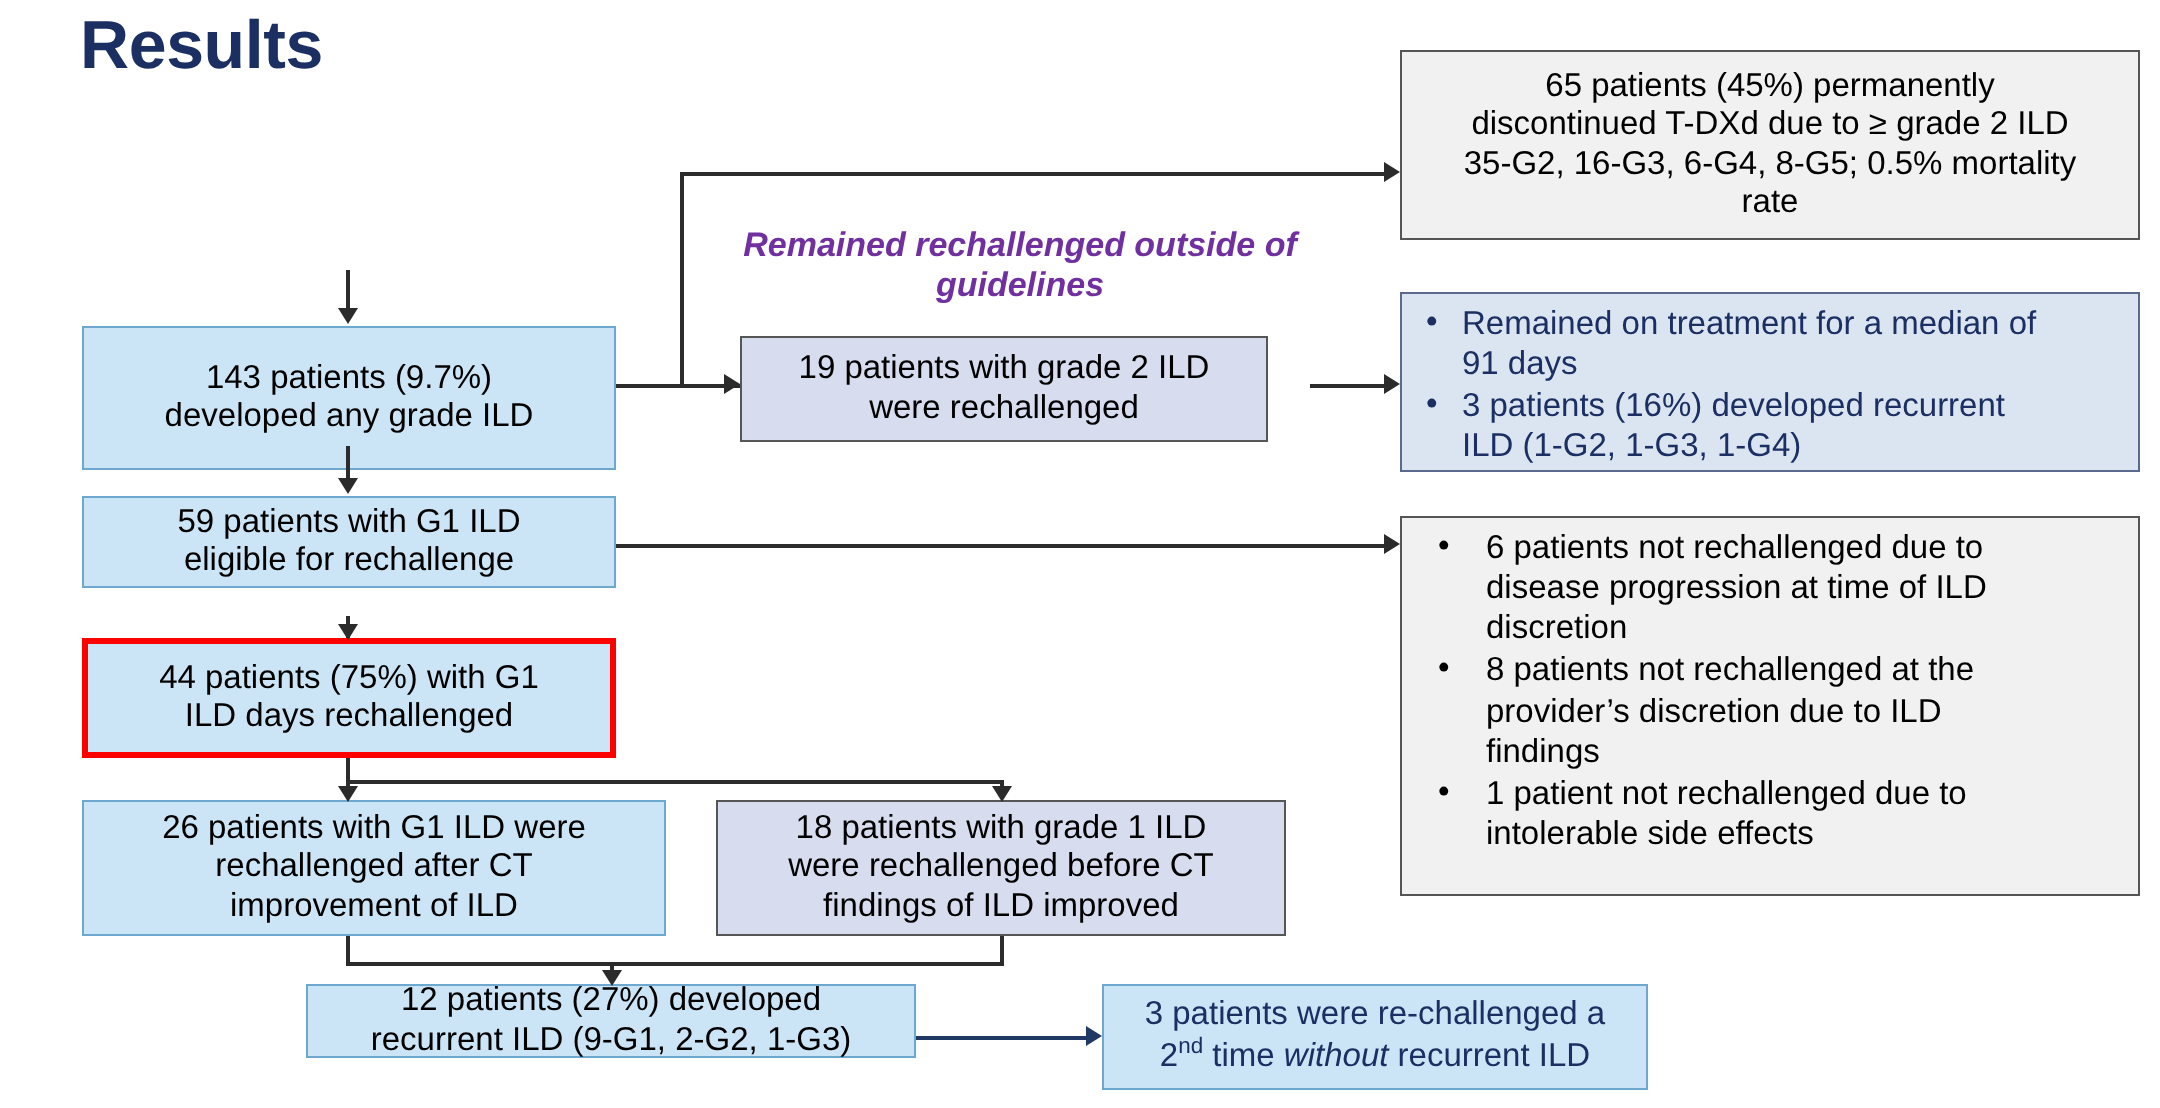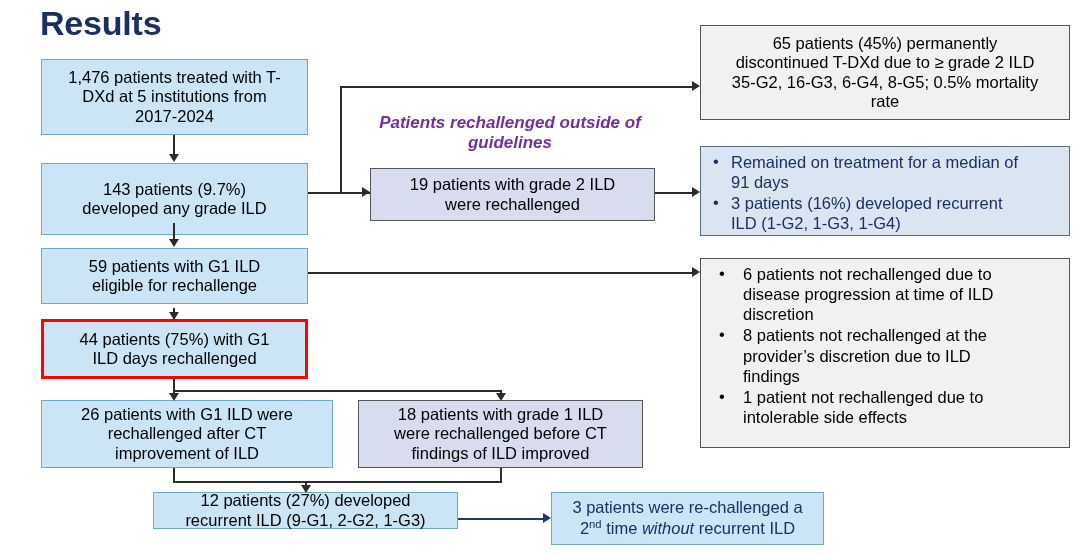--- a/index.html
+++ b/index.html
@@ -113,36 +113,29 @@
   sup{font-size:0.68em;vertical-align:super;}
   .ital{font-style:italic;}
 </style>
 </head>
 <body>
 
 <div id="stage">
 
   <div class="title">Results</div>
 
-  <div class="box blue" style="left:41px;top:59px;width:267px;height:76px;">
-    <span class="txt">
-      <span>1,476 patients treated with T-</span><br>
-      <span>DXd at 5 institutions from</span><br>
-      <span>2017-2024</span>
-    </span>
-  </div>
 
   <div class="box blue" style="left:41px;top:163px;width:267px;height:72px;">
     <span class="txt">
       <span>143 patients (9.7%)</span><br>
       <span>developed any grade ILD</span>
     </span>
   </div>
 
-  <div class="box blue" style="left:41px;top:248px;width:267px;height:56px;">
+  <div class="box blue" style="left:41px;top:248px;width:267px;height:46px;">
     <span class="txt">
       <span>59 patients with G1 ILD</span><br>
       <span>eligible for rechallenge</span>
     </span>
   </div>
 
   <div class="box blue redoutline" style="left:41px;top:319px;width:267px;height:60px;">
     <span class="txt">
       <span>44 patients (75%) with G1</span><br>
       <span>ILD days rechallenged</span>
@@ -151,24 +144,24 @@
 
   <div class="box blue" style="left:41px;top:400px;width:292px;height:68px;">
     <span class="txt">
       <span>26 patients with G1 ILD were</span><br>
       <span>rechallenged after CT</span><br>
       <span>improvement of ILD</span>
     </span>
   </div>
 
   <div class="annot" style="left:360px;top:113px;width:300px;">
-    <span>Patients rechallenged outside of guidelines</span>
-  </div>
-
-  <div class="box lavender" style="left:370px;top:168px;width:285px;height:53px;">
+    <span>Remained rechallenged outside of guidelines</span>
+  </div>
+
+  <div class="box lavender" style="left:370px;top:168px;width:264px;height:53px;">
     <span class="txt">
       <span>19 patients with grade 2 ILD</span><br>
       <span>were rechallenged</span>
     </span>
   </div>
 
   <div class="box lavender" style="left:358px;top:400px;width:285px;height:68px;">
     <span class="txt">
       <span>18 patients with grade 1 ILD</span><br>
       <span>were rechallenged before CT</span><br>

